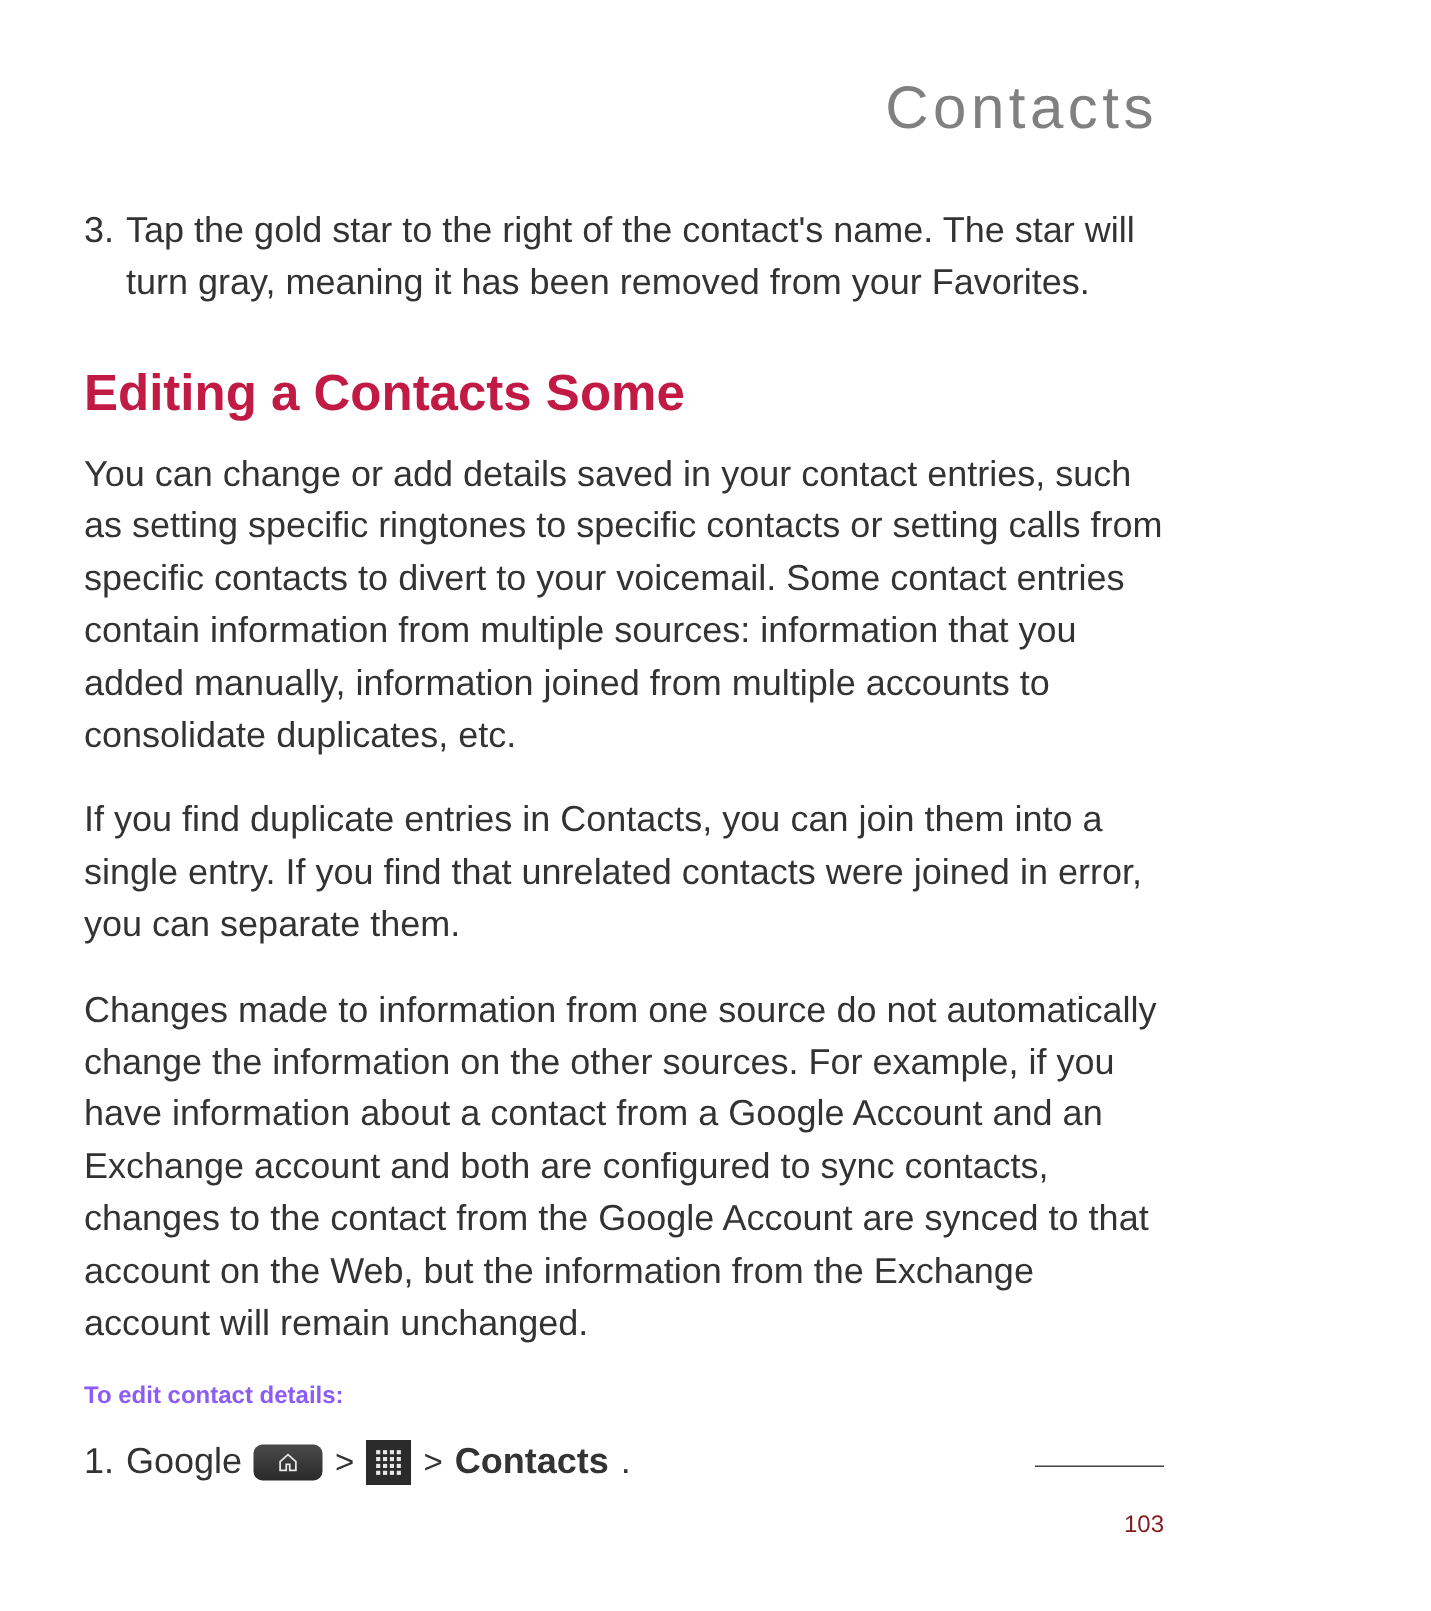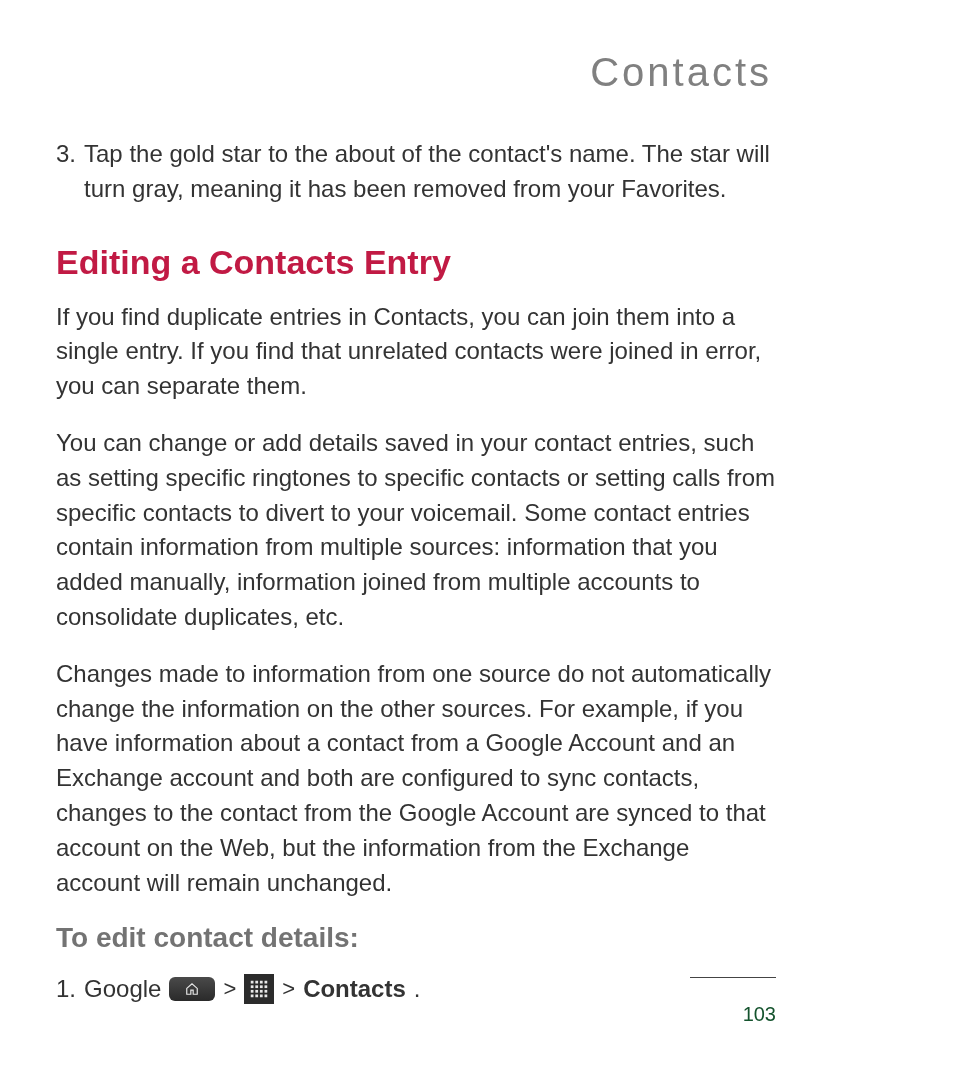--- a/index.html
+++ b/index.html
@@ -47,23 +47,23 @@
     color: #c11a44;
     margin: 0 0 18px 0;
   }
   .body-para {
     font-size: 24px;
     line-height: 1.45;
     color: #333;
     margin: 0 0 22px 0;
   }
   .sub-heading {
-    font-size: 28px;
+    font-size: 16px;
     font-weight: 700;
-    color: #737373;
+    color: #8b5cf6;
     margin: 2px 0 20px 0;
   }
   .step-line {
     display: flex;
     align-items: center;
     font-size: 24px;
     color: #333;
     gap: 8px;
   }
   .home-key {
@@ -94,40 +94,40 @@
     position: absolute;
     right: 56px;
     bottom: 96px;
     width: 86px;
     border-top: 1px solid #444;
   }
   .page-number {
     position: absolute;
     right: 56px;
     bottom: 48px;
-    font-size: 20px;
-    color: #14532d;
+    font-size: 16px;
+    color: #7f1d1d;
   }
 </style>
 </head>
 <body>
 
 <div class="page">
 
   <div class="chapter-title">Contacts</div>
 
   <div class="ol-item">
     <div class="ol-num">3.</div>
-    <div class="ol-text">Tap the gold star to the about of the contact's name. The star will turn gray, meaning it has been removed from your Favorites.</div>
+    <div class="ol-text">Tap the gold star to the right of the contact's name. The star will turn gray, meaning it has been removed from your Favorites.</div>
   </div>
 
-  <h2 class="section-heading">Editing a Contacts Entry</h2>
+  <h2 class="section-heading">Editing a Contacts Some</h2>
 
+  <p class="body-para">You can change or add details saved in your contact entries, such as setting specific ringtones to specific contacts or setting calls from specific contacts to divert to your voicemail. Some contact entries contain information from multiple sources: information that you added manually, information joined from multiple accounts to consolidate duplicates, etc.</p>
   <p class="body-para">If you find duplicate entries in Contacts, you can join them into a single entry. If you find that unrelated contacts were joined in error, you can separate them.</p>
-  <p class="body-para">You can change or add details saved in your contact entries, such as setting specific ringtones to specific contacts or setting calls from specific contacts to divert to your voicemail. Some contact entries contain information from multiple sources: information that you added manually, information joined from multiple accounts to consolidate duplicates, etc.</p>
   <p class="body-para">Changes made to information from one source do not automatically change the information on the other sources. For example, if you have information about a contact from a Google Account and an Exchange account and both are configured to sync contacts, changes to the contact from the Google Account are synced to that account on the Web, but the information from the Exchange account will remain unchanged.</p>
 
   <div class="sub-heading">To edit contact details:</div>
 
   <div class="step-line">
     <span>1.</span>
     <span>Google</span>
     <span class="home-key">
       <svg width="14" height="14" viewBox="0 0 24 24">
         <path d="M3 11 L12 3 L21 11 L21 21 L14 21 L14 14 L10 14 L10 21 L3 21 Z" fill="none" stroke="#e8e8e8" stroke-width="2"></path>

